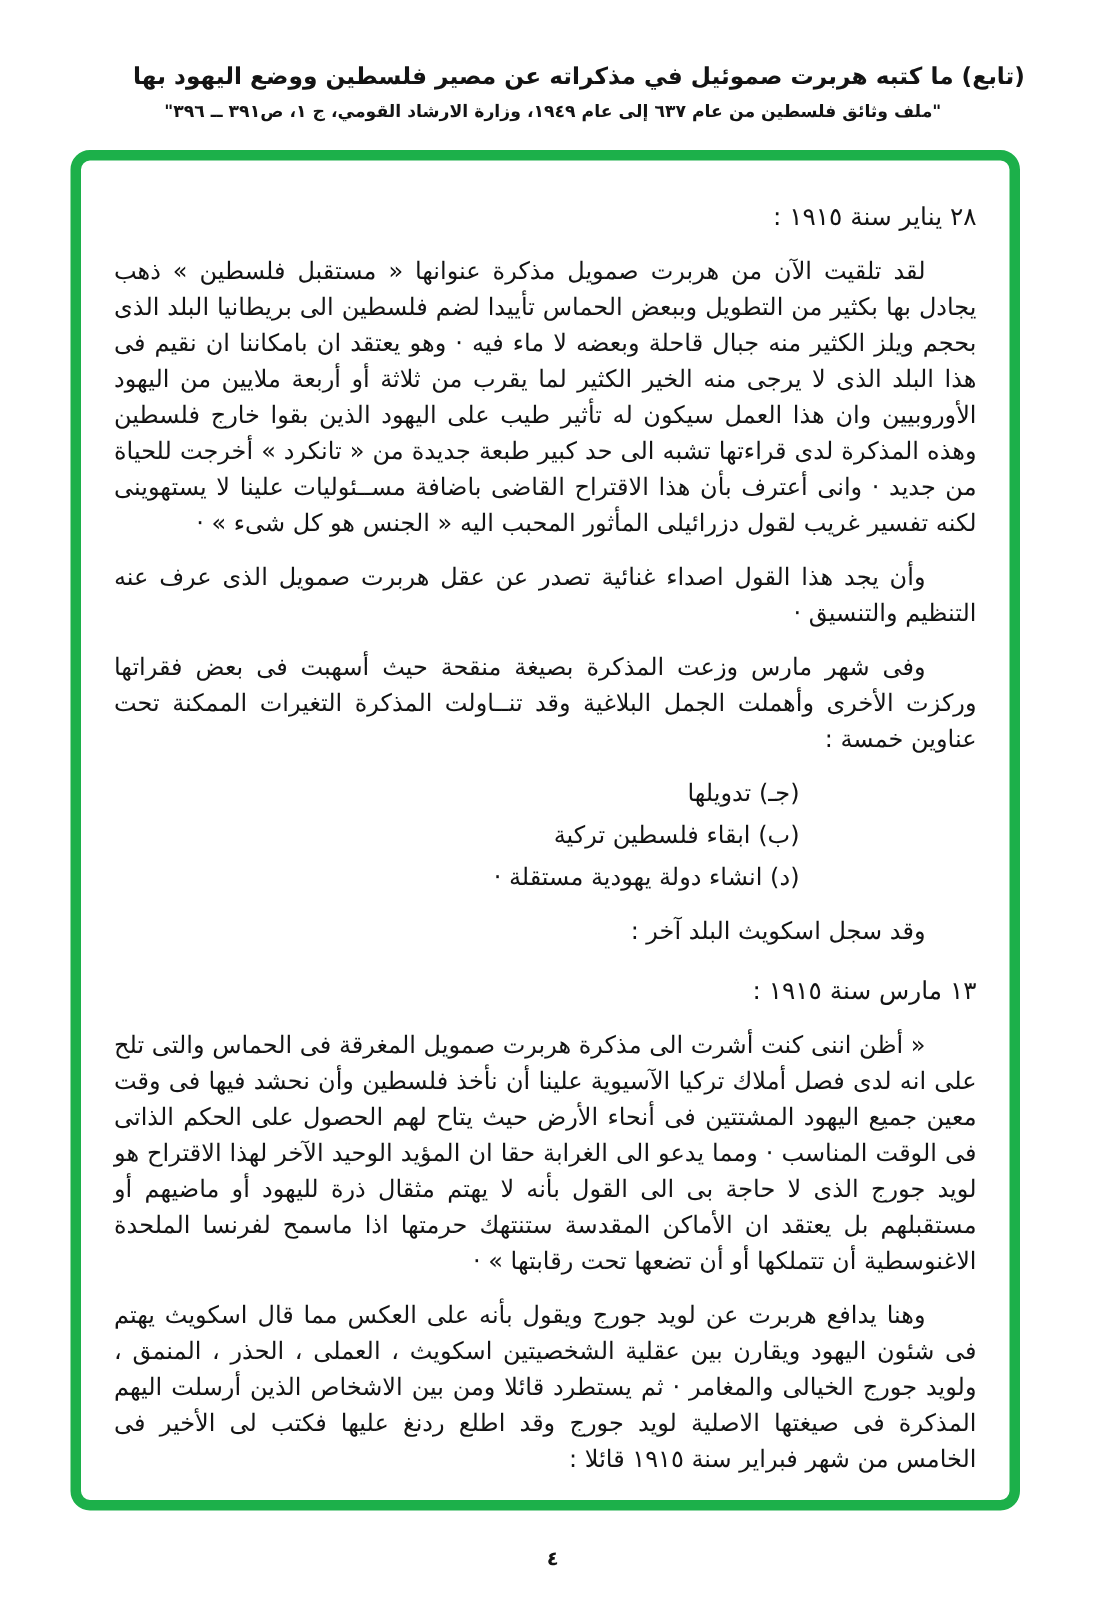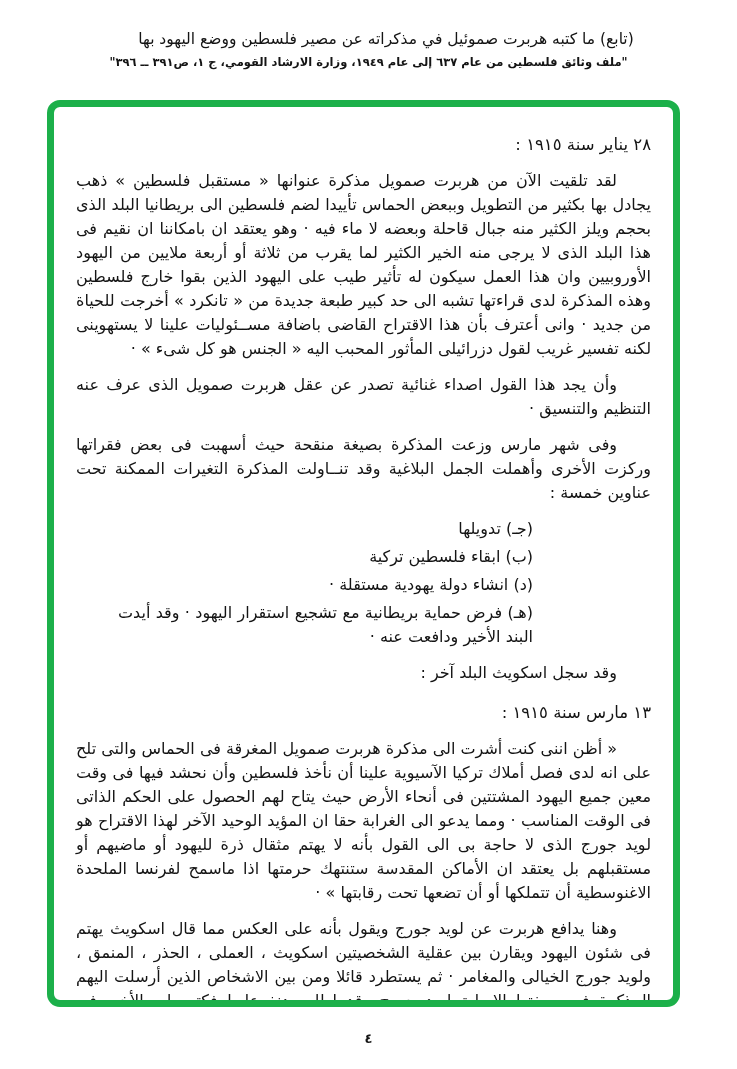--- a/index.html
+++ b/index.html
@@ -20,23 +20,23 @@
   .page-header {
     position: absolute;
     top: 30px;
     left: 0;
     width: 100%;
     direction: rtl;
     text-align: center;
   }
   .page-title {
     font-size: 15.5px;
-    font-weight: normal;
+    font-weight: bold;
     letter-spacing: 0;
-    margin: 0 0 7px 0;
+    margin: 12px 0 7px 0;
     padding-left: 35px;
   }
   .source-line {
     font-size: 11.5px;
     font-weight: bold;
     margin: 0;
   }
   
   .doc-frame {
     position: absolute;
@@ -103,21 +103,20 @@
   <div class="doc-frame" style="border-color: rgb(28, 176, 74);">
     <div class="doc-content">
 
     <div class="sect-heading">٢٨ يناير سنة ١٩١٥ :</div>
         <p class="para">لقد تلقيت الآن من هربرت صمويل مذكرة عنوانها « مستقبل فلسطين » ذهب يجادل بها بكثير من التطويل وببعض الحماس تأييدا لضم فلسطين الى بريطانيا البلد الذى بحجم ويلز الكثير منه جبال قاحلة وبعضه لا ماء فيه · وهو يعتقد ان بامكاننا ان نقيم فى هذا البلد الذى لا يرجى منه الخير الكثير لما يقرب من ثلاثة أو أربعة ملايين من اليهود الأوروبيين وان هذا العمل سيكون له تأثير طيب على اليهود الذين بقوا خارج فلسطين وهذه المذكرة لدى قراءتها تشبه الى حد كبير طبعة جديدة من « تانكرد » أخرجت للحياة من جديد · وانى أعترف بأن هذا الاقتراح القاضى باضافة مســئوليات علينا لا يستهوينى لكنه تفسير غريب لقول دزرائيلى المأثور المحبب اليه « الجنس هو كل شىء » ·</p>
         <p class="para">وأن يجد هذا القول اصداء غنائية تصدر عن عقل هربرت صمويل الذى عرف عنه التنظيم والتنسيق ·</p>
         <p class="para">وفى شهر مارس وزعت المذكرة بصيغة منقحة حيث أسهبت فى بعض فقراتها وركزت الأخرى وأهملت الجمل البلاغية وقد تنــاولت المذكرة التغيرات الممكنة تحت عناوين خمسة :</p>
         <div class="list-item"><span class="marker">(جـ) </span><span>تدويلها</span></div>
         <div class="list-item"><span class="marker">(ب) </span><span>ابقاء فلسطين تركية</span></div>
         <div class="list-item"><span class="marker">(د) </span><span>انشاء دولة يهودية مستقلة ·</span></div>
-        <div class="list-item"><span class="marker">(هـ) </span><span>فرض حماية بريطانية مع تشجيع استقرار اليهود · وقد أيدت البند الأخير ودافعت عنه ·</span></div>
         <p class="para">وقد سجل اسكويث البلد آخر :</p>
         <div class="sect-heading">١٣ مارس سنة ١٩١٥ :</div>
         <p class="para">« أظن اننى كنت أشرت الى مذكرة هربرت صمويل المغرقة فى الحماس والتى تلح على انه لدى فصل أملاك تركيا الآسيوية علينا أن نأخذ فلسطين وأن نحشد فيها فى وقت معين جميع اليهود المشتتين فى أنحاء الأرض حيث يتاح لهم الحصول على الحكم الذاتى فى الوقت المناسب · ومما يدعو الى الغرابة حقا ان المؤيد الوحيد الآخر لهذا الاقتراح هو لويد جورج الذى لا حاجة بى الى القول بأنه لا يهتم مثقال ذرة لليهود أو ماضيهم أو مستقبلهم بل يعتقد ان الأماكن المقدسة ستنتهك حرمتها اذا ماسمح لفرنسا الملحدة الاغنوسطية أن تتملكها أو أن تضعها تحت رقابتها » ·</p>
         <p class="para">وهنا يدافع هربرت عن لويد جورج ويقول بأنه على العكس مما قال اسكويث يهتم فى شئون اليهود ويقارن بين عقلية الشخصيتين اسكويث ، العملى ، الحذر ، المنمق ، ولويد جورج الخيالى والمغامر · ثم يستطرد قائلا ومن بين الاشخاص الذين أرسلت اليهم المذكرة فى صيغتها الاصلية لويد جورج وقد اطلع ردنغ عليها فكتب لى الأخير فى الخامس من شهر فبراير سنة ١٩١٥ قائلا :</p>
       </div>
   </div>
 
   <div class="page-footer">
     <span class="page-number">٤</span>
   </div>

